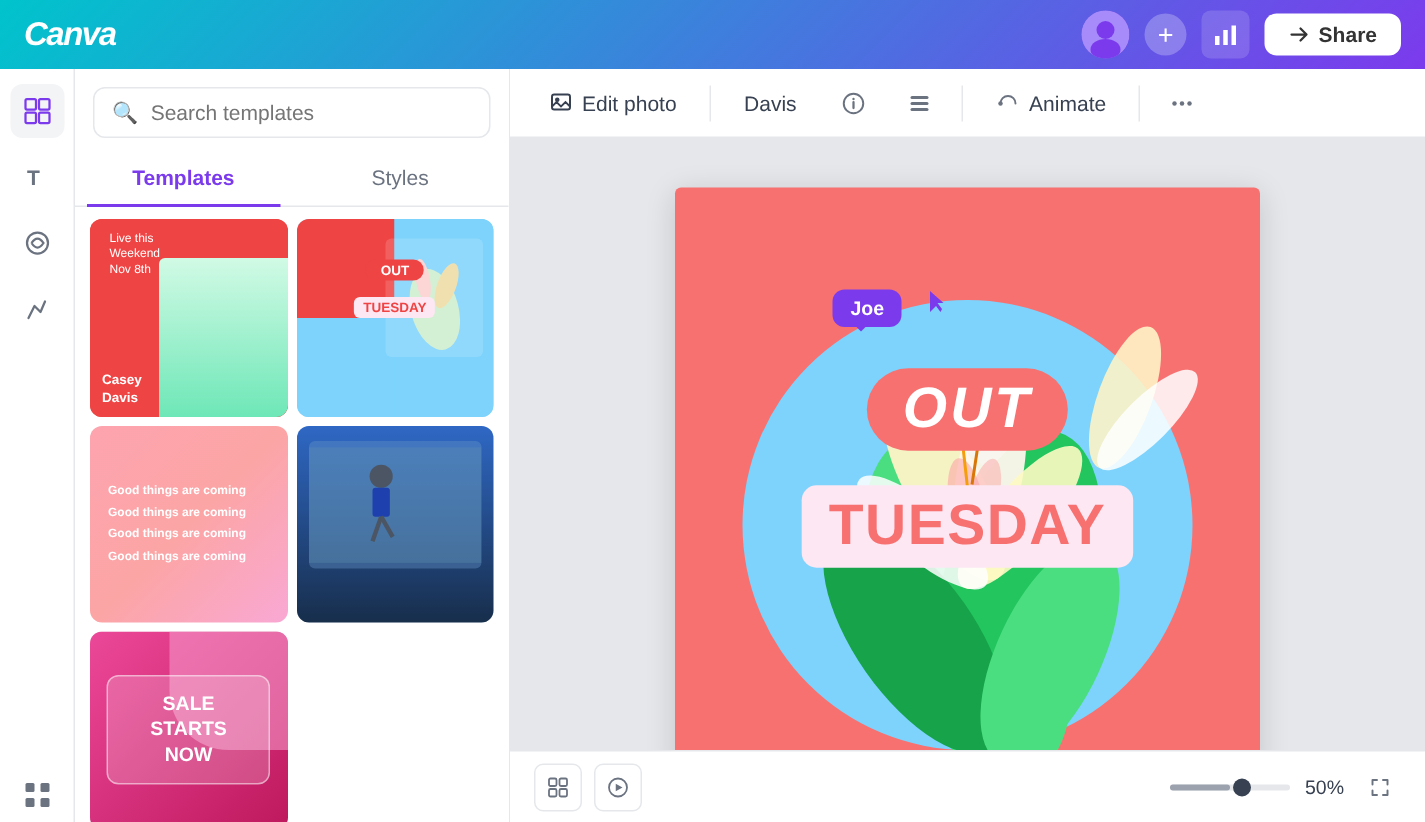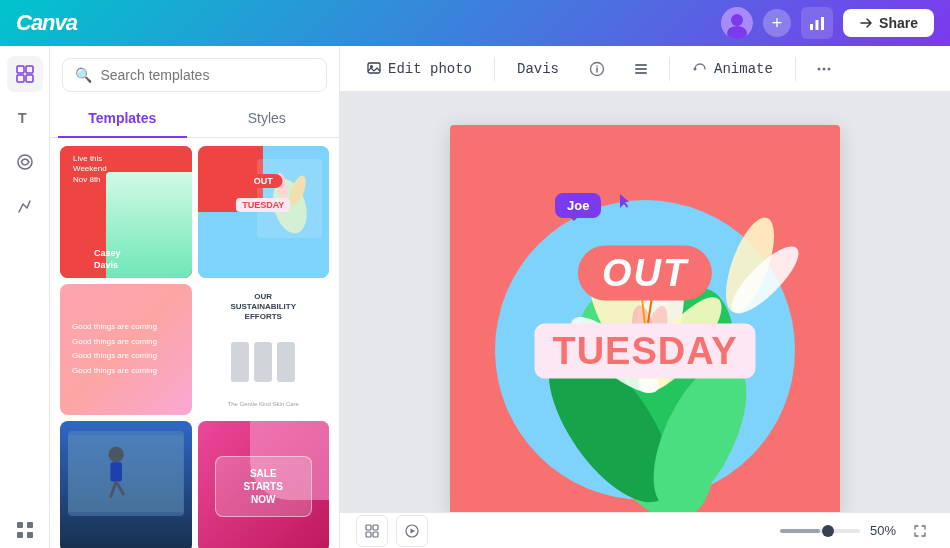--- a/index.html
+++ b/index.html
@@ -88,21 +88,21 @@
 
     
     #toolbar {
       position: absolute; top: 46px; left: 340px; width: 610px; height: 46px;
       background: white; display: flex; align-items: center; padding: 0 16px; gap: 12px;
       border-bottom: 1px solid #e5e7eb; z-index: 30;
     }
     .toolbar-btn {
       display: flex; align-items: center; gap: 6px; padding: 6px 10px;
       border-radius: 6px; border: none; background: transparent; cursor: pointer;
-      font-size: 14px; color: #374151; font-weight: 500; font-family: Liberation Mono, monospace;
+      font-size: 14px; color: #374151; font-weight: 500;
     }
     .toolbar-divider { width: 1px; height: 24px; background: #e5e7eb; }
     .toolbar-icon-btn {
       width: 32px; height: 32px; border-radius: 6px; border: none; background: transparent;
       cursor: pointer; display: flex; align-items: center; justify-content: center; color: #6b7280;
     }
 
     
     #canvas-area {
       position: absolute; top: 92px; left: 340px; width: 610px; height: 456px;
@@ -153,21 +153,21 @@
     .joe-bubble::after {
       content: ''; position: absolute; bottom: -8px; left: 14px;
       border: 5px solid transparent; border-top-color: #7c3aed;
     }
     .joe-arrow {
       width: 12px; height: 18px; color: #7c3aed; margin-top: 2px; margin-left: 12px;
     }
 
     
     #bottom-bar {
-      position: absolute; bottom: 0; left: 340px; width: 610px; height: 36px;
+      position: absolute; bottom: 0; left: 340px; width: 610px; height: 48px;
       background: white; display: flex; align-items: center; justify-content: space-between;
       padding: 0 16px; border-top: 1px solid #e5e7eb; z-index: 30;
     }
     .bottom-left { display: flex; gap: 8px; }
     .bottom-btn {
       width: 32px; height: 32px; border-radius: 6px; border: 1px solid #e5e7eb;
       background: white; cursor: pointer; display: flex; align-items: center; justify-content: center;
       color: #6b7280; font-size: 14px;
     }
     .zoom-control { display: flex; align-items: center; gap: 10px; }
@@ -258,21 +258,21 @@
     <div class="tab-btn">Styles</div>
   </div>
   <div class="template-grid">
 
     <div class="template-card" style="background:#ef4444; position:relative; overflow:hidden;">
       <div style="position:absolute;top:0;left:0;width:100%;height:100%;background:#ef4444;"></div>
       <div style="position:absolute;top:8px;left:13px;font-size:8px;color:white;line-height:1.3;z-index:2;">
         <span>Live this<br>Weekend<br>Nov 8th</span>
       </div>
       <div style="position:absolute;right:0;bottom:0;width:65%;height:80%;background:linear-gradient(to bottom,#d1fae5,#6ee7b7);z-index:1;border-radius:4px 0 0 0;"></div>
-      <div style="position:absolute;bottom:6px;left:8px;z-index:3;color:white;font-size:9px;font-weight:700;line-height:1.3;margin-left:26px;">
+      <div style="position:absolute;bottom:6px;left:8px;z-index:3;color:white;font-size:9px;font-weight:700;line-height:1.3;">
         <span>Casey<br>Davis</span>
       </div>
     </div>
 
     <div class="template-card" style="background:#7dd3fc; position:relative; overflow:hidden;">
       <div style="position:absolute;top:0;left:0;width:50%;height:50%;background:#ef4444;"></div>
       <div style="position:absolute;top:0;right:0;width:50%;height:50%;background:#7dd3fc;"></div>
       <div style="position:absolute;bottom:0;left:0;width:50%;height:50%;background:#7dd3fc;"></div>
       <div style="position:absolute;bottom:0;right:0;width:50%;height:50%;background:#7dd3fc;"></div>
       <div style="position:absolute;top:25%;left:50%;transform:translate(-50%,-50%);text-align:center;z-index:5;">
@@ -284,53 +284,44 @@
       <div style="position:absolute;top:10%;right:5%;width:50%;height:60%;background:rgba(255,255,255,0.15);border-radius:4px;z-index:2;overflow:hidden;">
         <svg width="100%" height="100%" viewBox="0 0 80 100">
           <ellipse cx="40" cy="60" rx="20" ry="35" fill="#d4f0d4" transform="rotate(-15,40,60)"></ellipse>
           <ellipse cx="50" cy="40" rx="8" ry="20" fill="#f0e0b0" transform="rotate(20,50,40)"></ellipse>
           <ellipse cx="30" cy="35" rx="6" ry="18" fill="#fcd5d5" transform="rotate(-10,30,35)"></ellipse>
         </svg>
       </div>
     </div>
 
     <div class="template-card" style="background:linear-gradient(135deg,#fda4af 0%,#fca5a5 50%,#f9a8d4 100%);display:flex;align-items:center;padding:12px;">
-      <div style="color:white;font-size:8px;font-weight:400;line-height:1.8;">
+      <div style="color:white;font-size:8px;font-weight:700;line-height:1.8;">
         Good things are coming<br>Good things are coming<br>Good things are coming<br>Good things are coming
       </div>
     </div>
 
-    <div class="template-card" style="background:white;padding:8px;display:flex;flex-direction:column;justify-content:space-between;">
-      <div style="font-size:8px;font-weight:700;color:#374151;text-align:center;line-height:1.3;">OUR<br>SUSTAINABILITY<br>EFFORTS</div>
-      <div style="display:flex;justify-content:center;gap:5px;margin:4px 0;">
-        <div style="width:18px;height:40px;background:#d1d5db;border-radius:3px;"></div>
-        <div style="width:18px;height:40px;background:#d1d5db;border-radius:3px;"></div>
-        <div style="width:18px;height:40px;background:#d1d5db;border-radius:3px;"></div>
-      </div>
-      <div style="font-size:6px;color:#9ca3af;text-align:center;">The Gentle Kind Skin Care</div>
-    </div>
 
     <div class="template-card" style="background:linear-gradient(to bottom,#3b82f6 0%,#1e3a5f 100%);position:relative;overflow:hidden;">
       <div style="position:absolute;inset:0;background:rgba(0,0,0,0.2);"></div>
       <div style="position:absolute;top:10px;left:8px;right:8px;height:65%;background:rgba(100,150,200,0.4);border-radius:4px;overflow:hidden;">
         <svg width="100%" height="100%" viewBox="0 0 120 80">
           <rect width="120" height="80" fill="rgba(100,150,180,0.3)"></rect>
           <circle cx="50" cy="20" r="8" fill="#4b5563"></circle>
           <rect x="44" y="28" width="12" height="20" rx="2" fill="#1e40af"></rect>
           <line x1="50" y1="48" x2="44" y2="65" stroke="#4b5563" stroke-width="3"></line>
           <line x1="50" y1="48" x2="58" y2="62" stroke="#4b5563" stroke-width="3"></line>
         </svg>
       </div>
     </div>
 
     <div class="template-card" style="position:relative;overflow:hidden;">
       <div style="position:absolute;inset:0;background:linear-gradient(135deg,#ec4899,#be185d);"></div>
       <div style="position:absolute;top:0;right:0;width:60%;height:60%;background:#f9a8d4;border-radius:0 0 0 50%;opacity:0.5;"></div>
       <div style="position:absolute;inset:0;display:flex;align-items:center;justify-content:center;">
-        <div style="background:rgba(255,255,255,0.2);border:1.5px solid rgba(255,255,255,0.5);border-radius:8px;padding:10px 28px;text-align:center;color:white;font-size:10px;font-weight:800;line-height:1.3;">
+        <div style="background:rgba(255,255,255,0.2);border:1.5px solid rgba(255,255,255,0.5);border-radius:8px;padding:10px 28px;text-align:center;color:white;font-size:13px;font-weight:800;line-height:1.3;">
           <span>SALE<br>STARTS<br>NOW</span>
         </div>
       </div>
     </div>
 
   </div>
 </div>
 
 <div id="toolbar">
   <button class="toolbar-btn">

